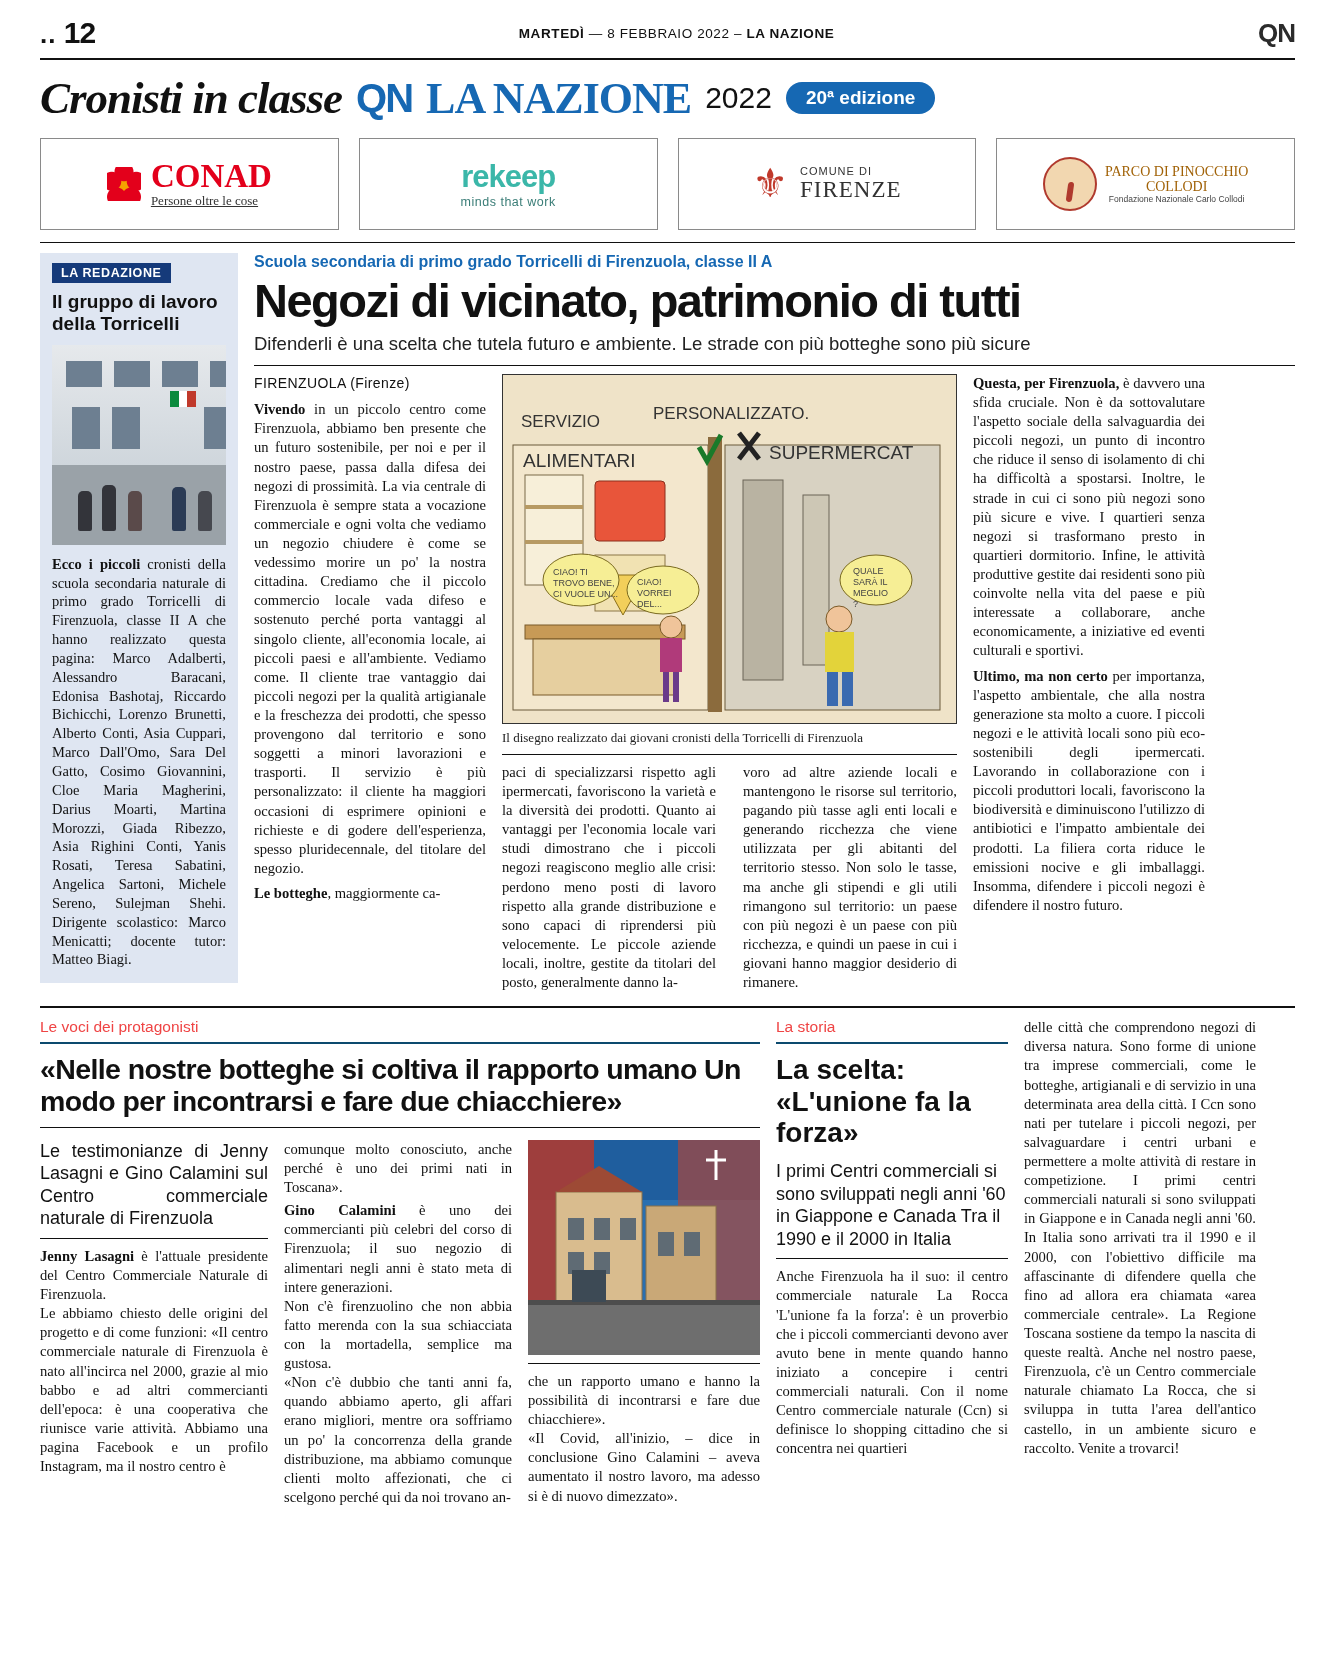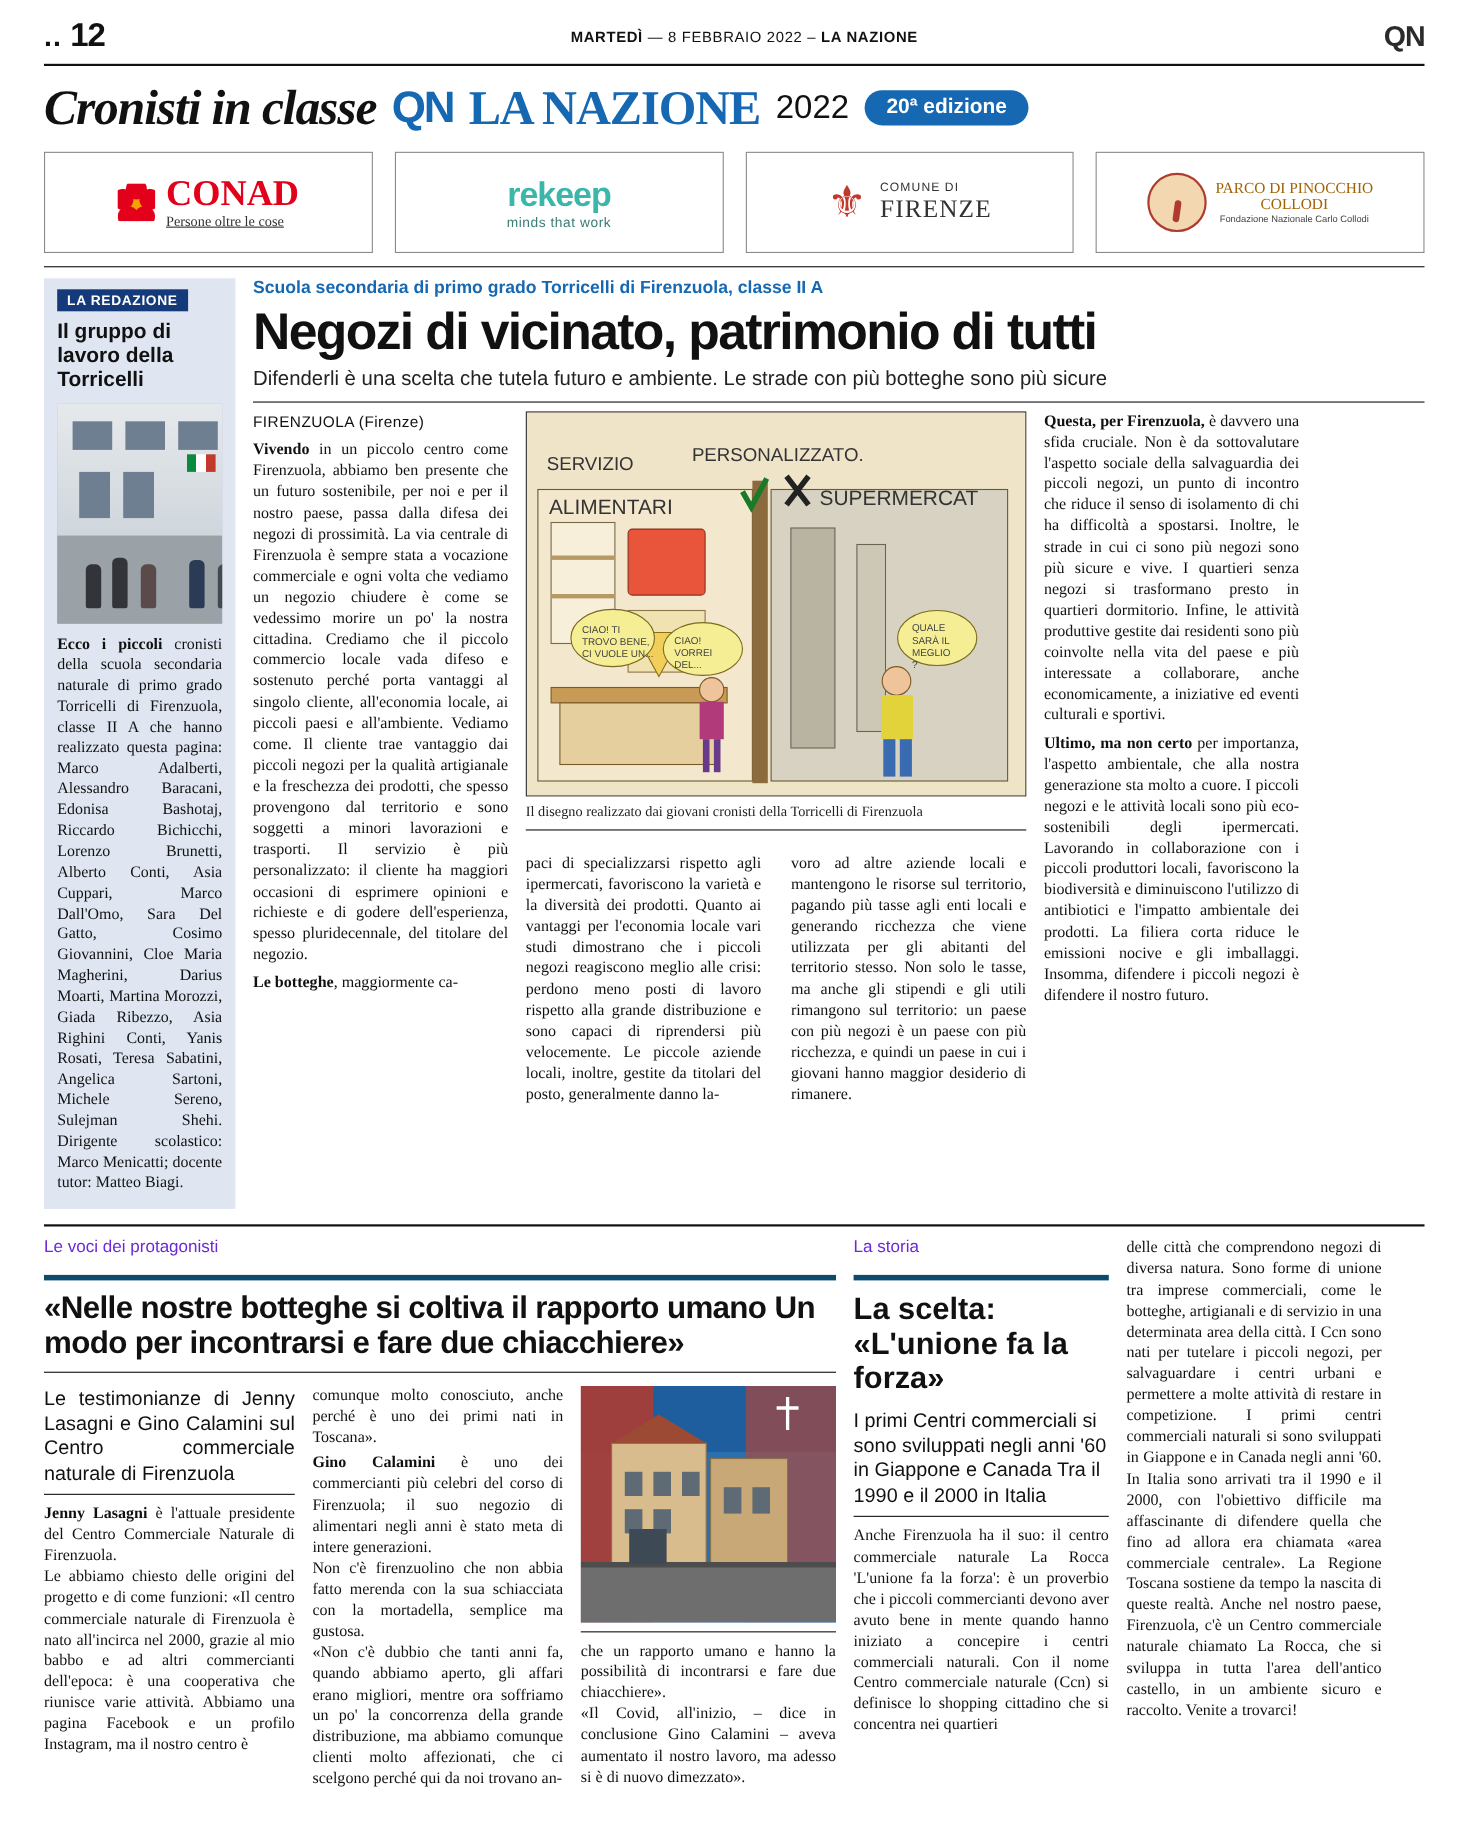--- a/index.html
+++ b/index.html
@@ -51,21 +51,21 @@
   .comune-small { font-family:"Liberation Sans", sans-serif; font-size:11px; letter-spacing:1px; color:#333; }
   .comune-big { font-family:"Liberation Serif", serif; font-size:23px; color:#333; letter-spacing:1px; }
   .collodi-badge { width:54px; height:54px; border-radius:50%; background:#f2d7b0; border:2px solid #b03a2e; position:relative; }
   .collodi-badge:after { content:""; position:absolute; left:50%; top:46%; width:6px; height:20px; background:#b03a2e; transform:translate(-50%,0) rotate(8deg); border-radius:3px; }
   .collodi-txt { font-family:"Liberation Serif", serif; font-size:14px; color:#a16207; line-height:1.1; }
   .collodi-foot { font-family:"Liberation Sans", sans-serif; font-size:8.5px; color:#444; }
 
   
   .rule { border-top:1px solid #111; margin:12px 0 0 0; }
   .main { display:flex; gap:16px; margin-top:10px; }
-  .colL { width:174px; }
+  .colL { width:198px; }
   .colR { flex:1; }
 
   .redazione-box { background:#dfe6f2; padding:10px 12px 14px 12px; }
   .redazione-tag { display:inline-block; background:#153a7a; color:#fff; font-family:"Liberation Sans", sans-serif; font-weight:bold; font-size:12.5px; letter-spacing:.6px; padding:3px 9px; }
   .redazione-title { font-family:"Liberation Sans", sans-serif; font-weight:bold; font-size:19px; line-height:1.15; margin-top:8px; }
   .photo-school { margin-top:10px; height:200px; position:relative; overflow:hidden; background:linear-gradient(#bcc8d6,#97a7b8); }
   .photo-school .bld { position:absolute; left:0; right:0; top:0; height:120px; background:linear-gradient(#e6e9ec,#cfd6dc); }
   .photo-school .win { position:absolute; background:#6d7f91; }
   .photo-school .ground { position:absolute; left:0; right:0; bottom:0; height:80px; background:#9aa2a8; }
   .photo-school .person { position:absolute; bottom:14px; width:14px; height:40px; background:#33343a; border-radius:5px 5px 2px 2px; }
@@ -81,30 +81,30 @@
   .article { display:flex; gap:16px; }
   .art-col { font-size:14.6px; line-height:1.31; text-align:justify; }
   .art-col b { font-weight:bold; }
   .c1 { width:232px; }
   .c-center { width:455px; }
   .c4 { width:232px; }
   .dateline { font-family:"Liberation Sans", sans-serif; font-size:14px; letter-spacing:.4px; margin-bottom:8px; }
 
   .drawing { width:455px; height:350px; border:1px solid #333; background:#efe2c6; position:relative; overflow:hidden; }
   .caption { font-size:13px; color:#222; margin-top:6px; padding-bottom:8px; border-bottom:1px solid #111; }
-  .two-under { display:flex; gap:27px; margin-top:21px; }
+  .two-under { display:flex; gap:27px; margin-top:8px; }
   .tu { width:220px; font-size:14.6px; line-height:1.31; text-align:justify; }
 
   
   .bottom-rule { border-top:2px solid #111; margin-top:14px; }
   .bottom { display:flex; gap:16px; margin-top:10px; }
   .b-left { width:720px; }
   .b-mid { width:232px; }
   .b-right { width:232px; }
-  .sec-label { font-family:"Liberation Sans", sans-serif; color:#6d28d9; font-size:15.5px; border-bottom:5px solid #0c4a6e; padding-bottom:16px; }
+  .sec-label { font-family:"Liberation Sans", sans-serif; color:#ef4444; font-size:15.5px; border-bottom:2px solid #0c4a6e; padding-bottom:6px; }
   .b-head { font-family:"Liberation Sans", sans-serif; font-weight:bold; font-size:28.5px; line-height:1.1; margin-top:10px; letter-spacing:-.6px; }
   .b-head-small { font-family:"Liberation Sans", sans-serif; font-weight:bold; font-size:28px; line-height:1.12; margin-top:10px; }
   .b-sub { font-family:"Liberation Sans", sans-serif; font-size:18px; line-height:1.25; margin-top:12px; }
   .b-cols { display:flex; gap:16px; margin-top:12px; }
   .b-col { width:232px; font-size:14.6px; line-height:1.31; text-align:justify; }
   .photo-street { width:232px; height:215px; position:relative; overflow:hidden; background:linear-gradient(135deg,#c0392b,#2e86c1); }
   .hrline { border-top:1px solid #111; margin:10px 0; }
   .mini-rule { border-top:1px solid #111; margin:8px 0; }
 </style>
 </head>

